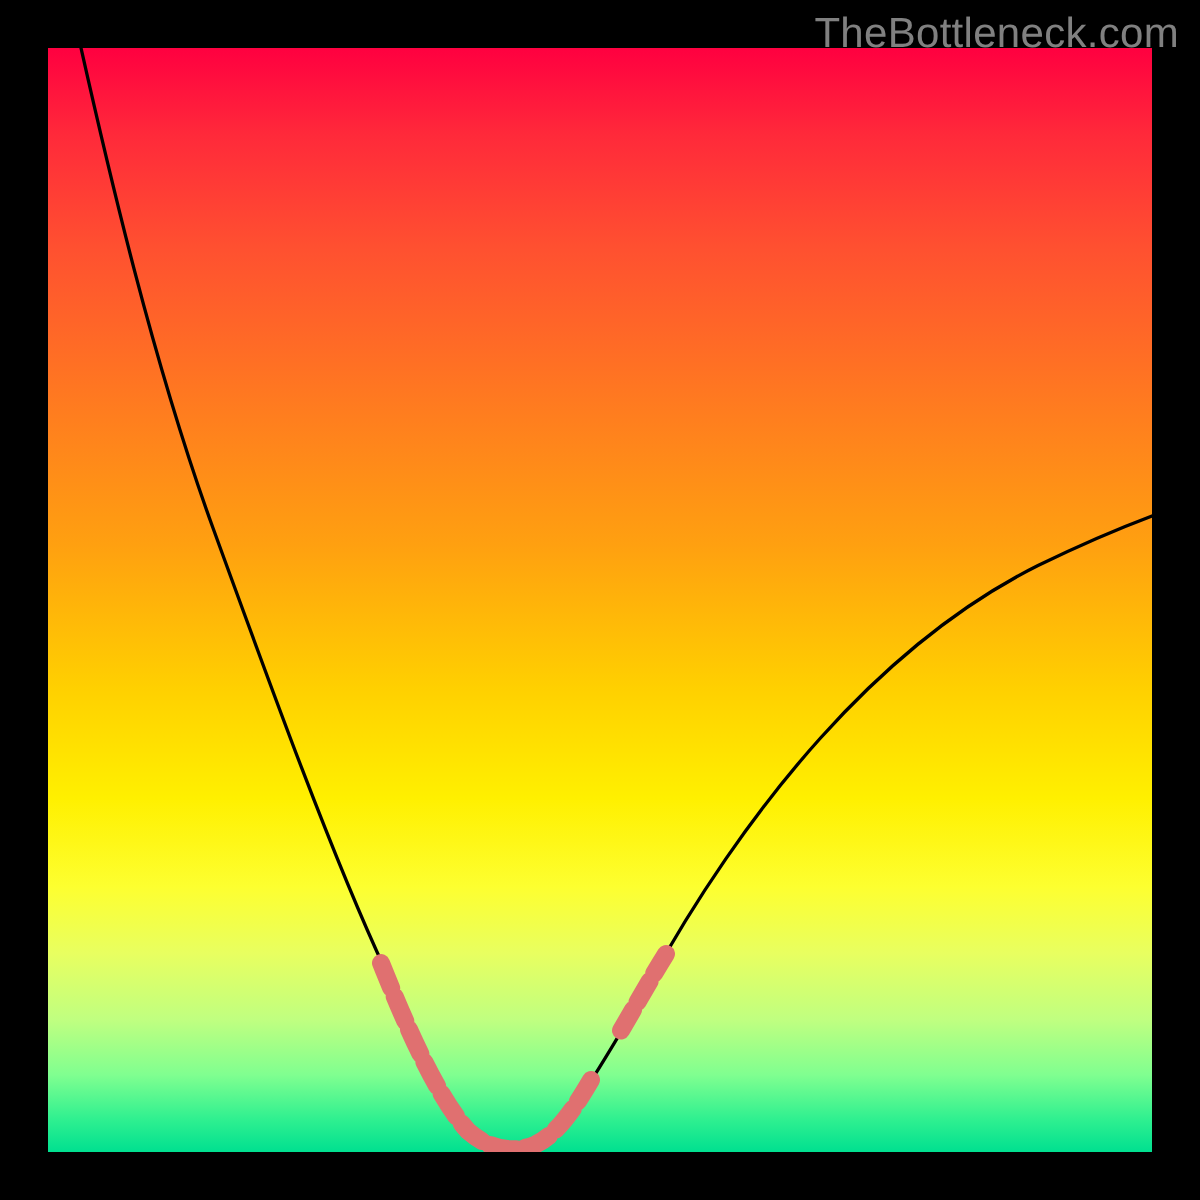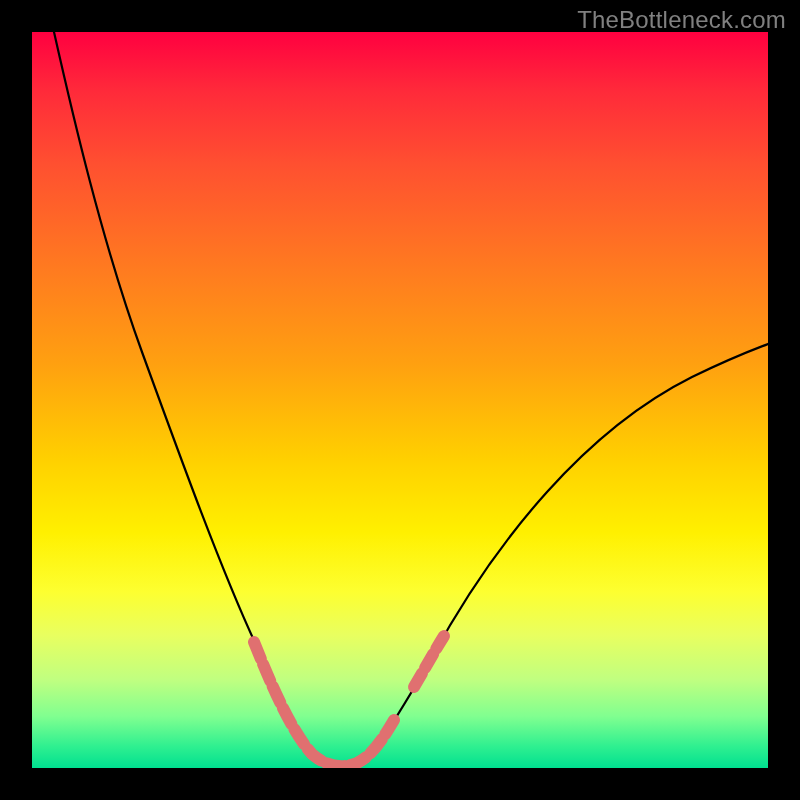--- a/index.html
+++ b/index.html
@@ -44,21 +44,21 @@
     left: 0;
     top: 0;
     width: 736px;
     height: 736px;
   }
   .attribution {
     position: absolute;
     top: 6px;
     right: 14px;
     color: #808080;
-    font-size: 24px;
+    font-size: 28px;
     font-weight: 400;
     letter-spacing: 0.2px;
   }
 </style>
 </head>
 <body>
 
 <div class="chart-container">
   <div class="attribution">TheBottleneck.com</div>
 

